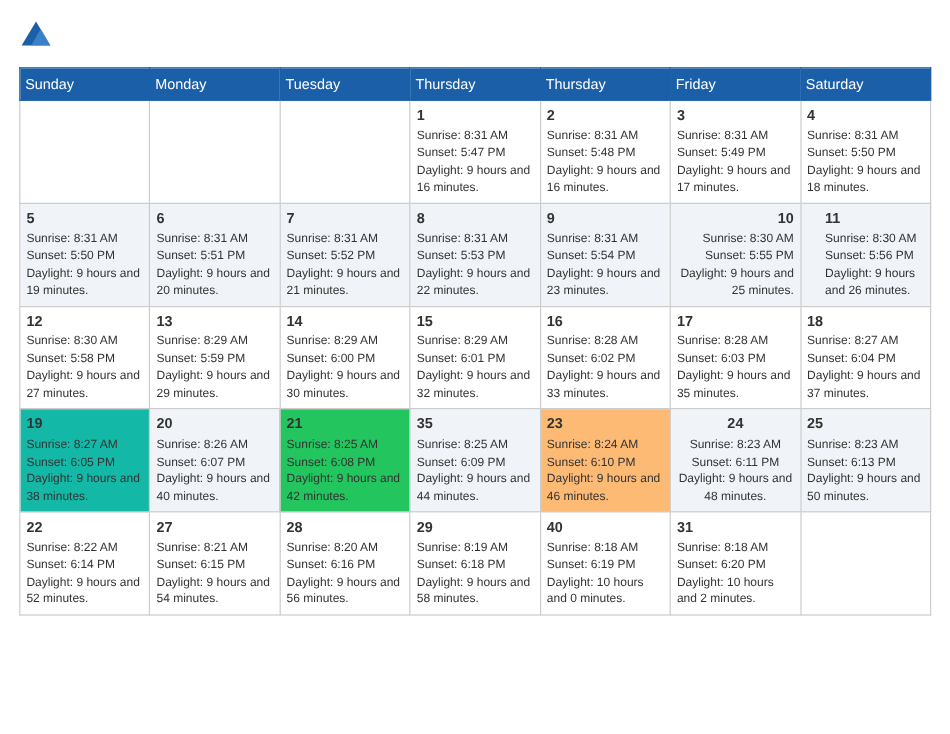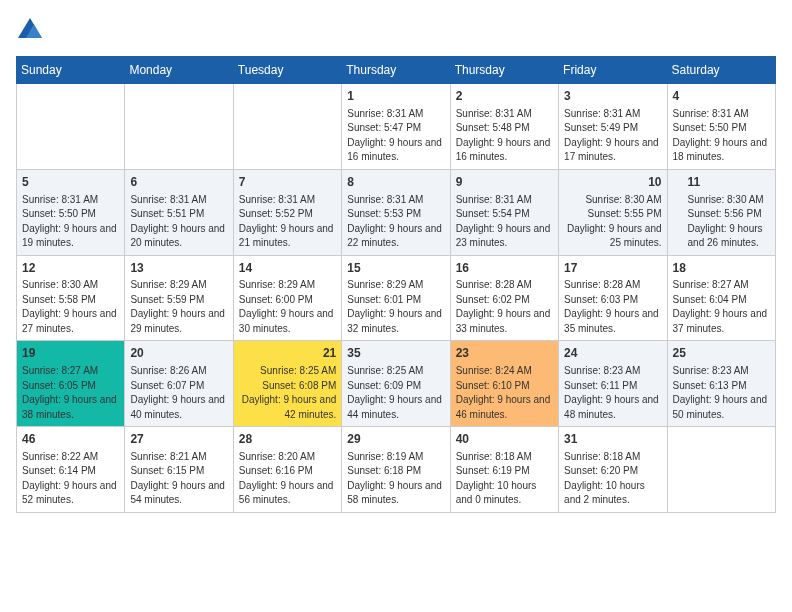--- a/index.html
+++ b/index.html
@@ -206,44 +206,44 @@
       </tr>
       <tr>
         <td style="background: #14b8a6; margin-left: 20px;">
           <div class="day-num">19</div>
           <div class="cell-content">Sunrise: 8:27 AM<br>Sunset: 6:05 PM<br>Daylight: 9 hours and 38 minutes.</div>
         </td>
         <td style="background: rgb(240, 244, 248);">
           <div class="day-num">20</div>
           <div class="cell-content">Sunrise: 8:26 AM<br>Sunset: 6:07 PM<br>Daylight: 9 hours and 40 minutes.</div>
         </td>
-        <td style="background: #fde047; text-align: right;">
+        <td style="background: #22c55e;">
           <div class="day-num">21</div>
           <div class="cell-content">Sunrise: 8:25 AM<br>Sunset: 6:08 PM<br>Daylight: 9 hours and 42 minutes.</div>
         </td>
         <td style="background: rgb(240, 244, 248);">
           <div class="day-num">35</div>
           <div class="cell-content">Sunrise: 8:25 AM<br>Sunset: 6:09 PM<br>Daylight: 9 hours and 44 minutes.</div>
         </td>
         <td style="background: #fdba74;">
           <div class="day-num">23</div>
           <div class="cell-content">Sunrise: 8:24 AM<br>Sunset: 6:10 PM<br>Daylight: 9 hours and 46 minutes.</div>
         </td>
-        <td style="background: rgb(240, 244, 248);">
+        <td style="background: rgb(240, 244, 248); text-align: center;">
           <div class="day-num">24</div>
           <div class="cell-content">Sunrise: 8:23 AM<br>Sunset: 6:11 PM<br>Daylight: 9 hours and 48 minutes.</div>
         </td>
         <td style="background: rgb(240, 244, 248);">
           <div class="day-num">25</div>
           <div class="cell-content">Sunrise: 8:23 AM<br>Sunset: 6:13 PM<br>Daylight: 9 hours and 50 minutes.</div>
         </td>
       </tr>
       <tr>
         <td>
-          <div class="day-num">46</div>
+          <div class="day-num">22</div>
           <div class="cell-content">Sunrise: 8:22 AM<br>Sunset: 6:14 PM<br>Daylight: 9 hours and 52 minutes.</div>
         </td>
         <td>
           <div class="day-num">27</div>
           <div class="cell-content">Sunrise: 8:21 AM<br>Sunset: 6:15 PM<br>Daylight: 9 hours and 54 minutes.</div>
         </td>
         <td>
           <div class="day-num">28</div>
           <div class="cell-content">Sunrise: 8:20 AM<br>Sunset: 6:16 PM<br>Daylight: 9 hours and 56 minutes.</div>
         </td>

